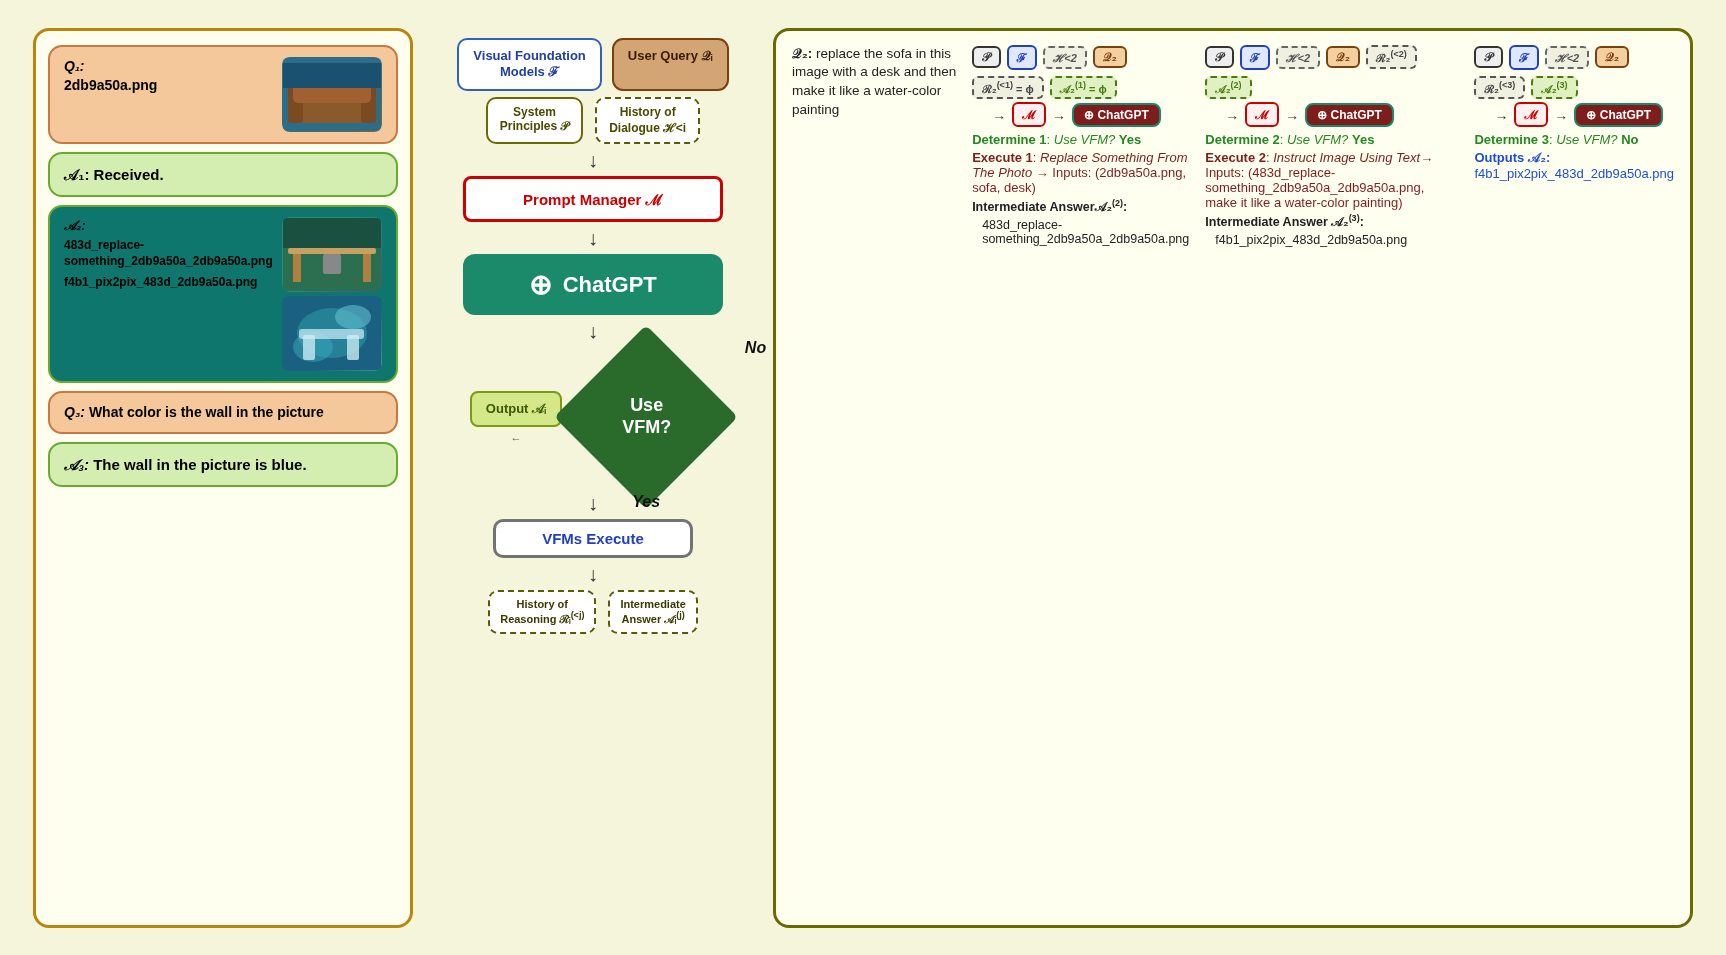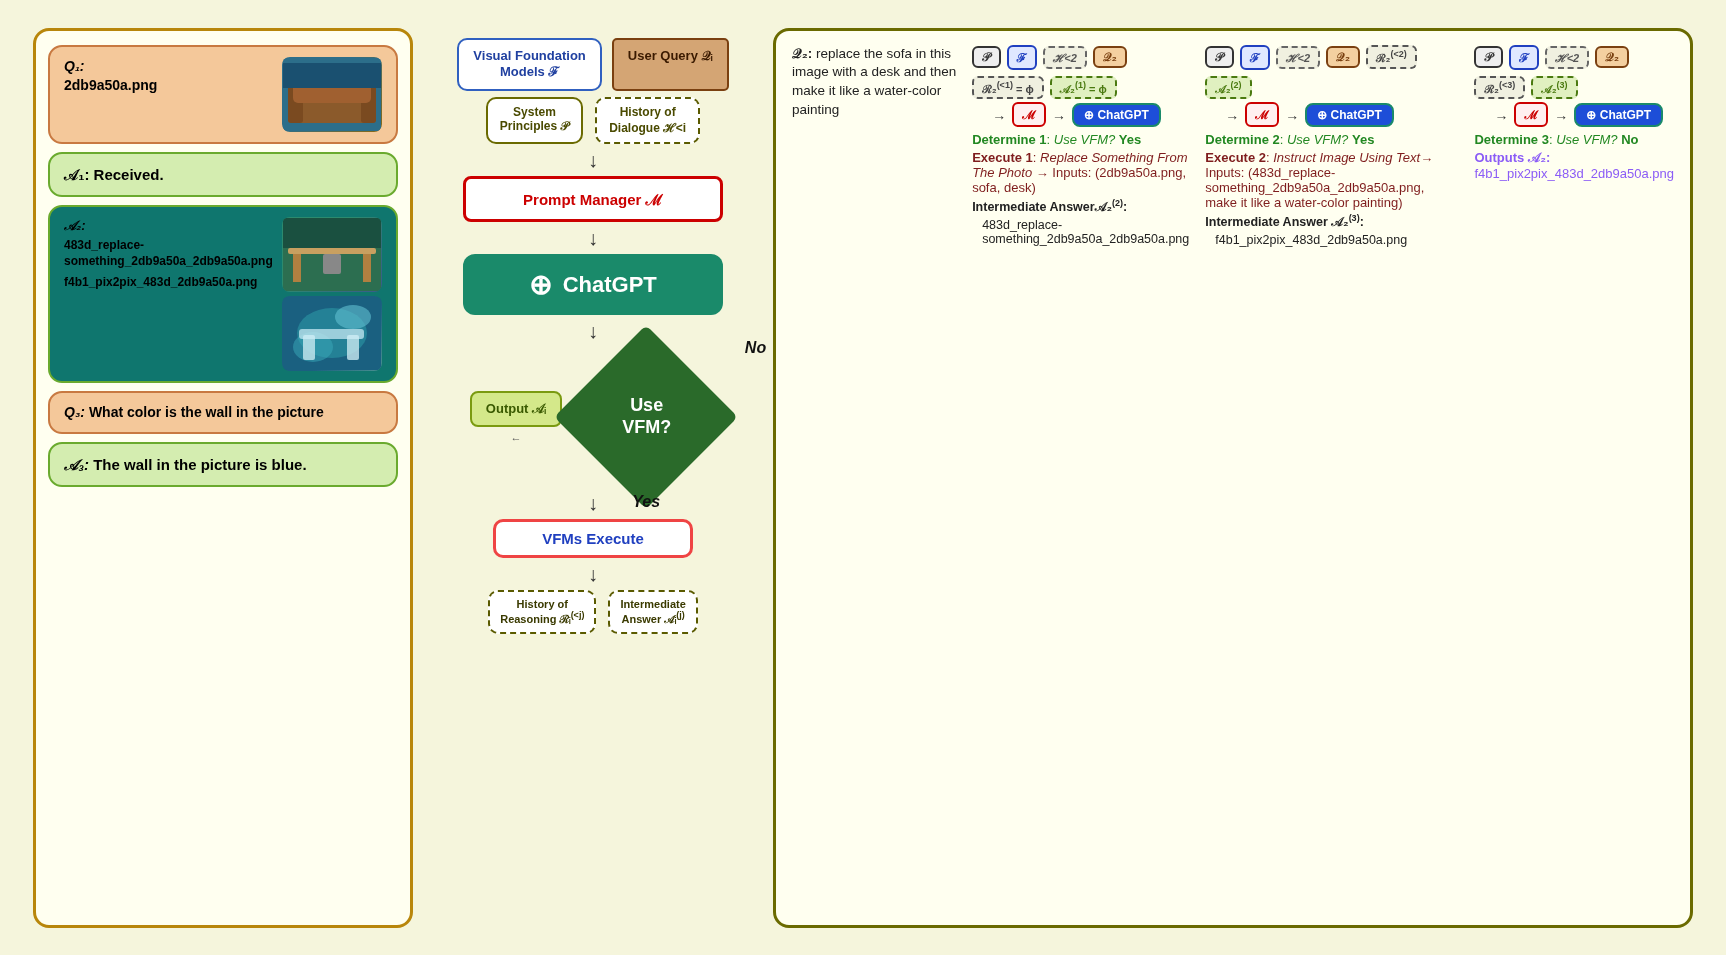--- a/index.html
+++ b/index.html
@@ -116,21 +116,21 @@
       padding: 8px 14px;
       font-size: 13px;
       font-weight: bold;
       color: #2040a0;
       text-align: center;
       line-height: 1.3;
     }
     .query-box {
       background: #d4a574;
       border: 2px solid #7a4010;
-      border-radius: 5px;
+      border-radius: 11px;
       padding: 8px 14px;
       font-size: 13px;
       font-weight: bold;
       color: #3a1a00;
       text-align: center;
     }
     .mid-boxes {
       display: flex;
       gap: 12px;
       width: 100%;
@@ -241,21 +241,21 @@
       border: 2px solid #7a9a10;
       border-radius: 8px;
       padding: 8px 14px;
       font-size: 13px;
       font-weight: bold;
       color: #3a5a00;
       text-align: center;
     }
     .vfms-execute-box {
       background: #fff;
-      border: 3px solid #ef4444;
+      border: 3px solid #737373;
       border-radius: 10px;
       padding: 8px 18px;
       font-size: 15px;
       font-weight: bold;
       color: #2040c0;
       text-align: center;
       width: 200px;
     }
     .bottom-boxes {
       display: flex;
@@ -319,27 +319,27 @@
       font-weight: bold;
       white-space: nowrap;
     }
     .badge-p { border-color: #333; color: #333; background: #eee; }
     .badge-f { border-color: #2040c0; color: #2040c0; background: #e0e8ff; }
     .badge-h { border-color: #666; color: #555; background: #f0f0e0; border-style: dashed; font-style: italic; font-size: 11px; }
     .badge-q { border-color: #7a4010; color: #7a4010; background: #f4d0a0; }
     .badge-r { border-color: #555; color: #444; background: #f0f0e0; border-style: dashed; font-size: 11px; }
     .badge-a { border-color: #4a7a10; color: #4a7a10; background: #e0f0c0; border-style: dashed; font-size: 11px; }
     .badge-m-red { border-color: #cc0000; color: #cc0000; background: #fff0f0; font-weight: bold; }
-    .badge-chatgpt { background: #1d4ed8; color: white; border-color: #1a8a6a; border-radius: 8px; display: flex; align-items: center; gap: 4px; padding: 3px 10px; }
+    .badge-chatgpt { background: #7f1d1d; color: white; border-color: #1a8a6a; border-radius: 8px; display: flex; align-items: center; gap: 4px; padding: 3px 10px; }
 
     .step-arrow { color: #333; font-size: 14px; }
     .determine-line { color: #228822; font-size: 13px; margin-top: 2px; }
     .execute-line { color: #7f1d1d; font-size: 13px; }
     .intermediate-line { color: #222; font-size: 12.5px; }
-    .outputs-line { color: #8b5cf6; font-size: 13px; }
+    .outputs-line { color: #1d4ed8; font-size: 13px; }
     .divider { border: none; border-top: 1px solid #ccc; margin: 2px 0; }
 
     .right-section { display: flex; flex-direction: column; gap: 3px; }
     .indent { padding-left: 10px; }
 
     sup { font-size: 9px; }
   </style>
 </head>
 <body>
 

